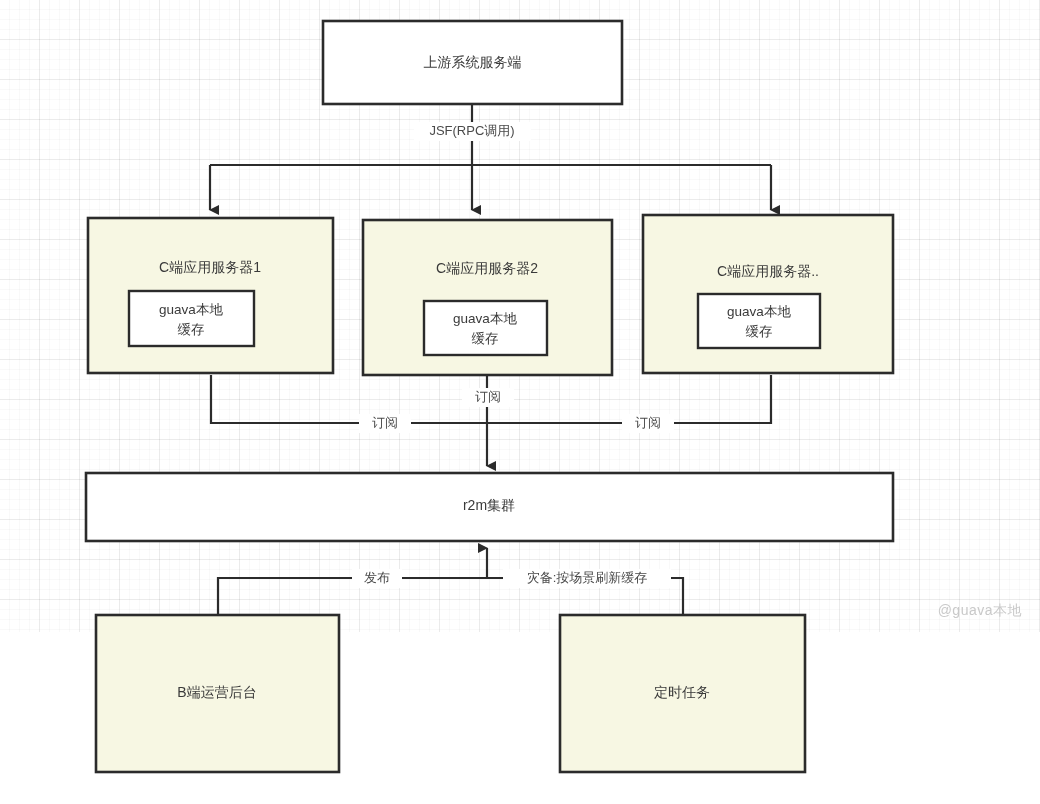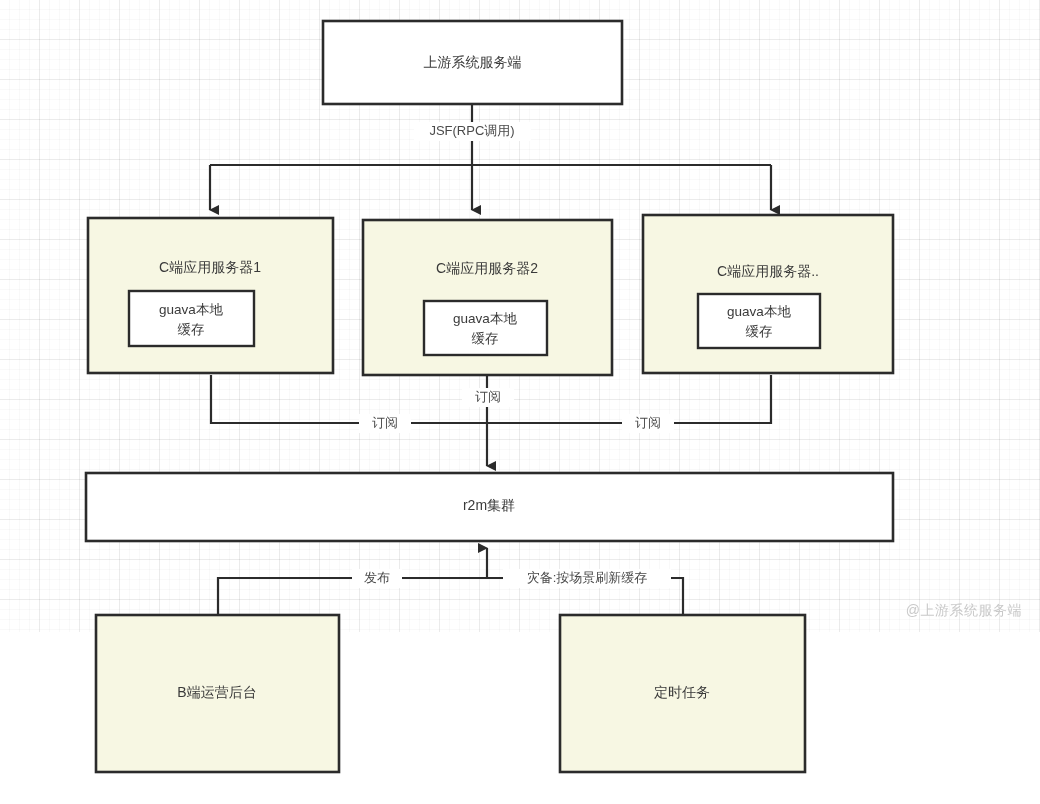--- a/index.html
+++ b/index.html
@@ -184,15 +184,15 @@
       <text class="edge-label" x="377" y="579">发布</text>
     </g>
 
     <g>
       <rect class="edge-label-bg" x="503" y="569" width="168" height="19"></rect>
       <text class="edge-label" x="587" y="579">灾备:按场景刷新缓存</text>
     </g>
 
   </svg>
 
-  <div class="watermark">@上游系统服务端</div>
+  <div class="watermark">@guava本地</div>
 
 </div>
 
 </body></html>

